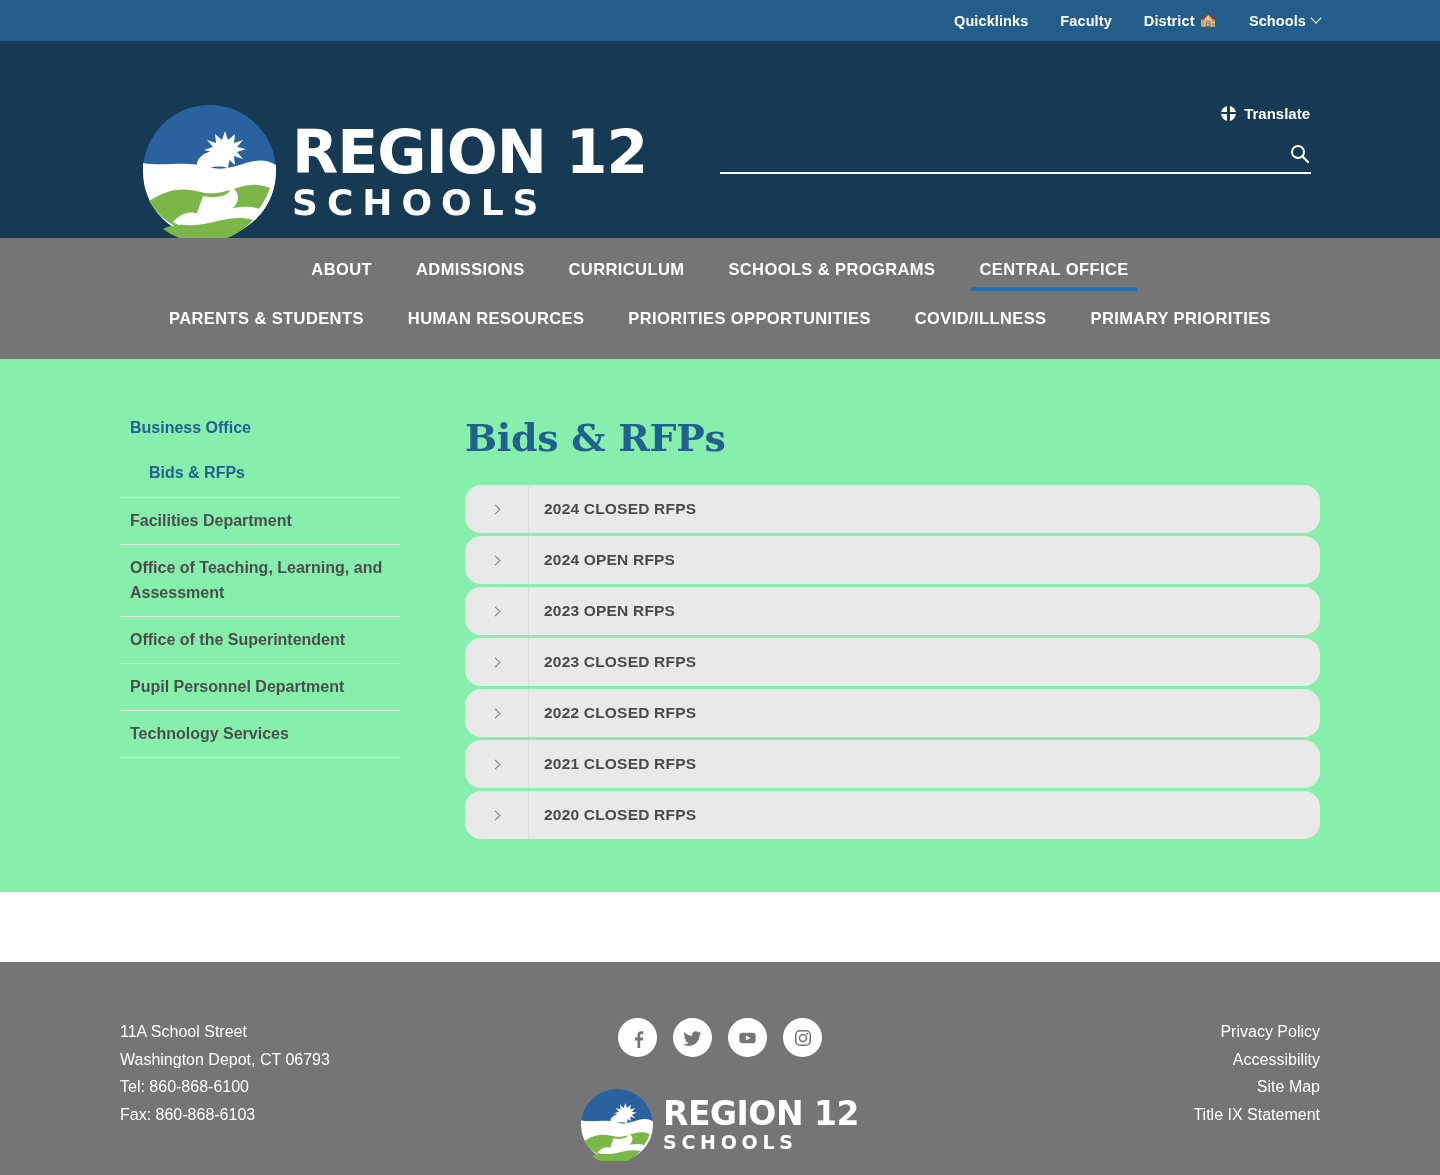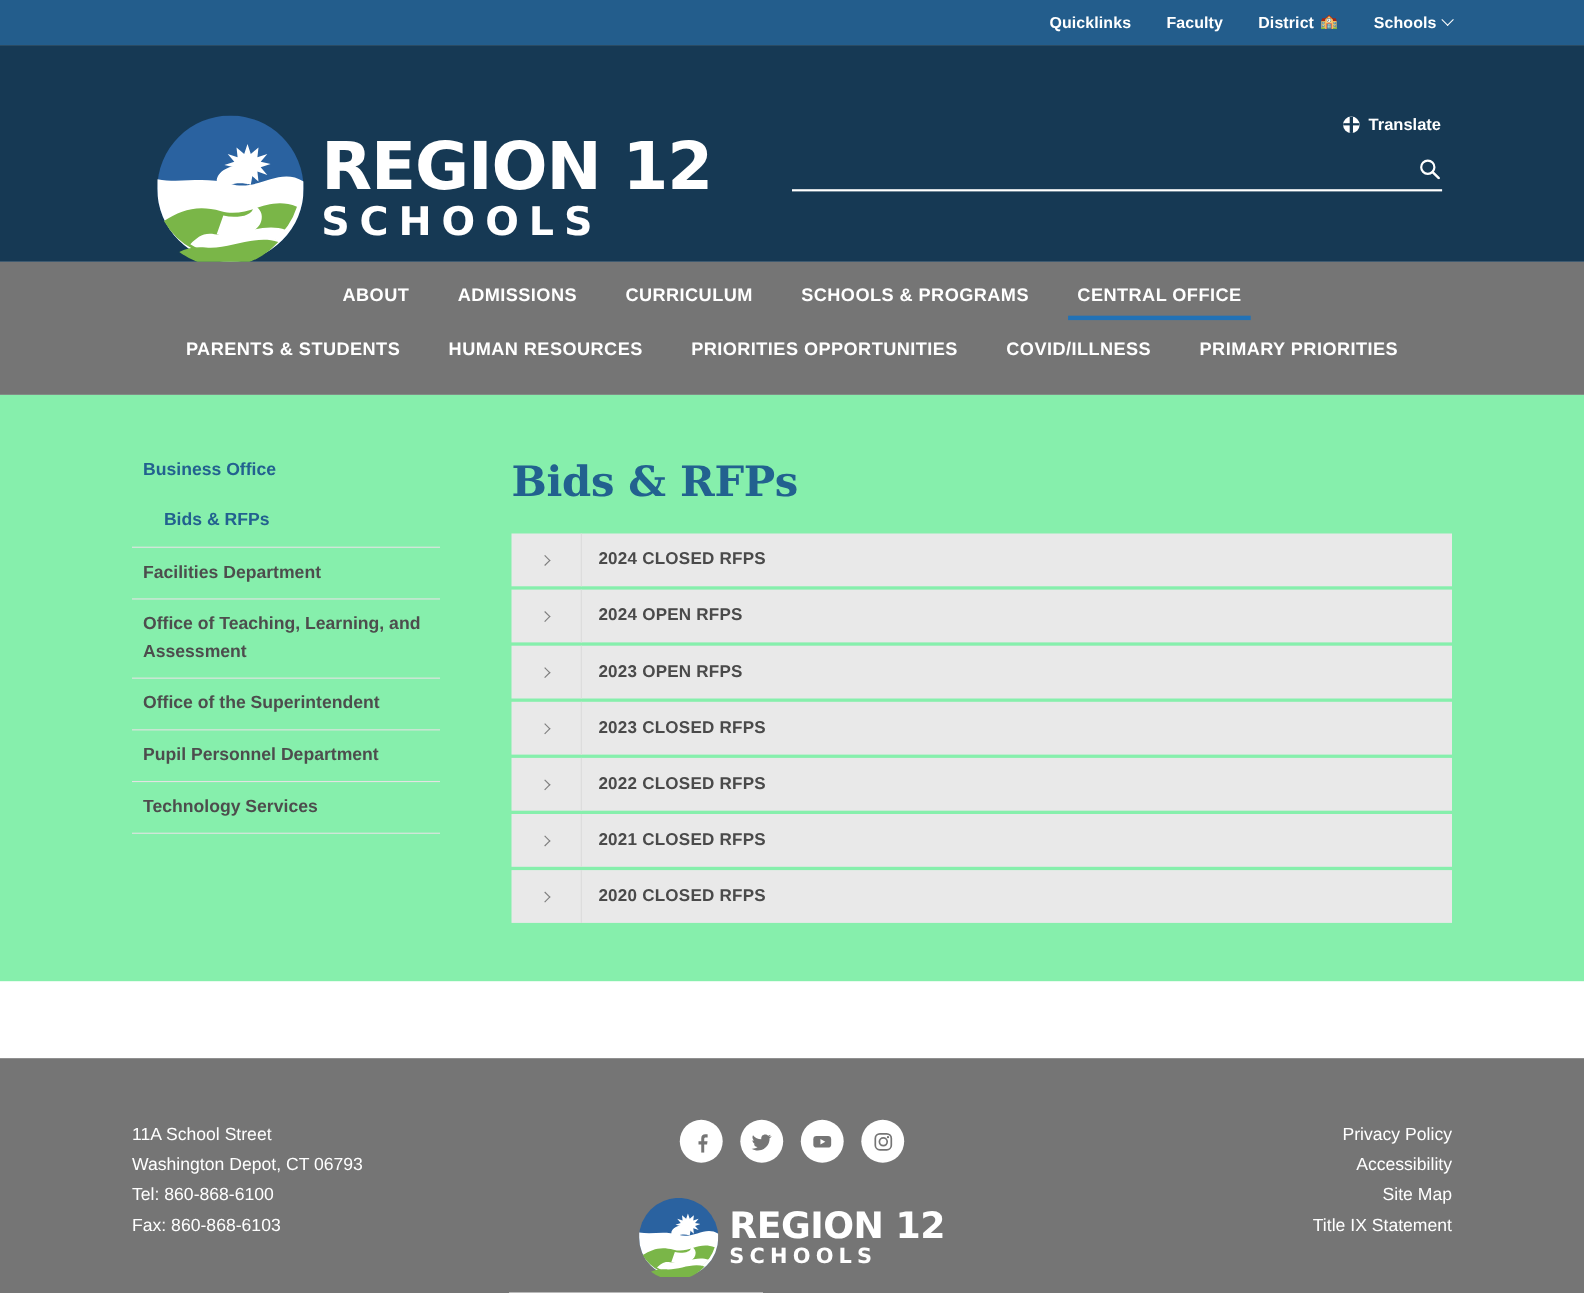--- a/index.html
+++ b/index.html
@@ -186,20 +186,21 @@
     letter-spacing: -.3px;
     margin-bottom: 25px;
   }
   .accordion { display: flex; flex-direction: column; gap: 3px; }
   .acc-row {
     background: #e9e9e9;
     height: 48px;
     display: flex;
     align-items: center;
     cursor: pointer;
+    border-radius: 16px;
   }
   .acc-toggle {
     width: 64px;
     height: 48px;
     display: flex;
     align-items: center;
     justify-content: center;
     border-right: 1px solid #dcdcdc;
     flex: 0 0 64px;
   }

